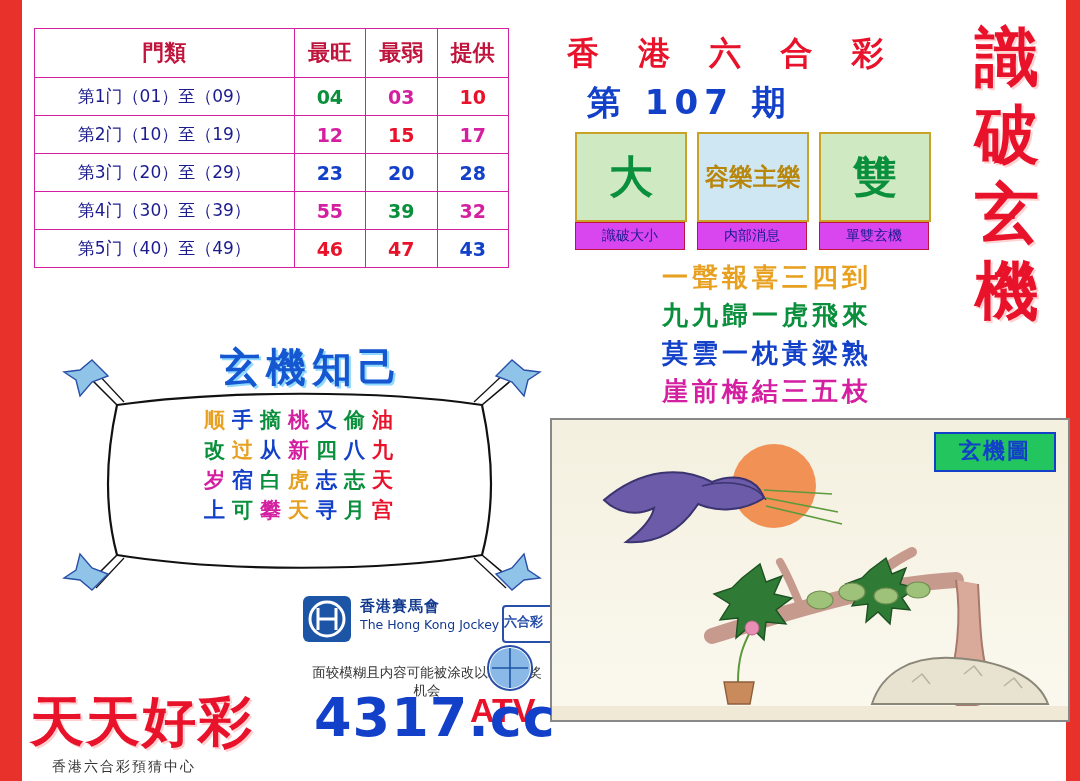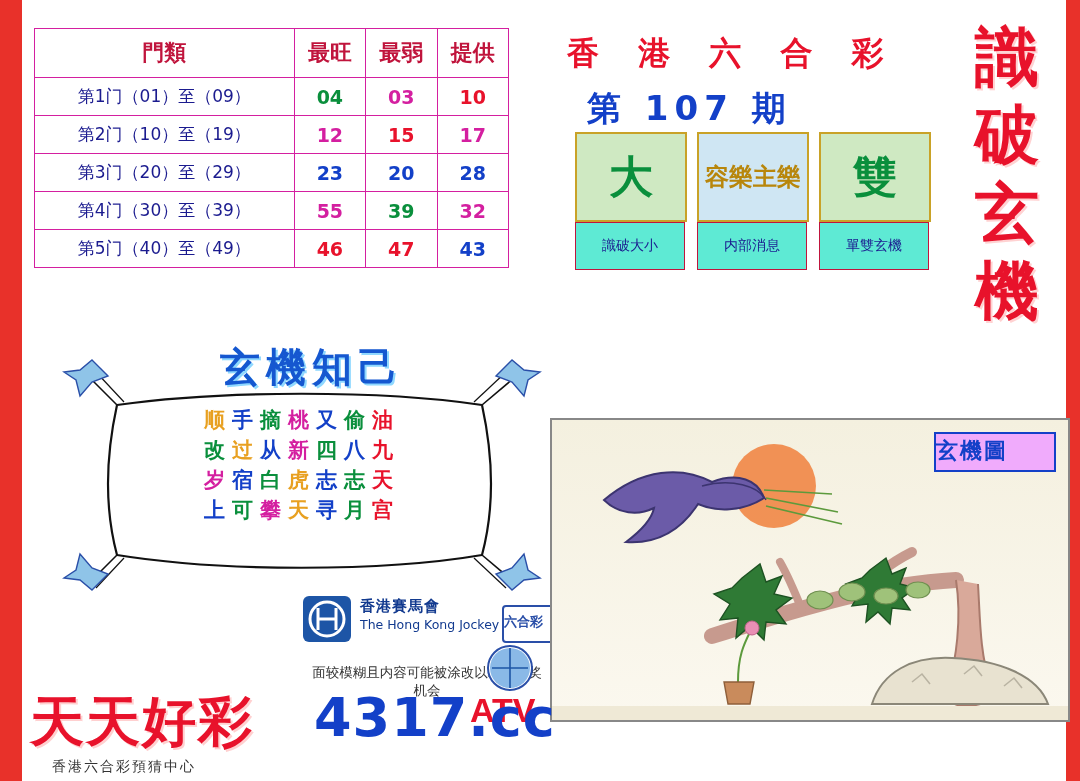--- a/index.html
+++ b/index.html
@@ -63,54 +63,54 @@
   .atv{position:absolute;left:440px;top:640px;width:110px;height:90px;}
 
   
   .hdr-title{position:absolute;left:545px;top:32px;width:380px;height:42px;}
   .hdr-title span{
     font-size:32px;font-weight:bold;color:#e8122b;
     letter-spacing:14px;
     font-family:"DejaVu Sans","Liberation Sans",sans-serif;
   }
   .issue{
-    position:absolute;left:565px;top:86px;width:330px;height:44px;
+    position:absolute;left:565px;top:80px;width:330px;height:44px;
     font-size:34px;font-weight:bold;color:#1340c8;letter-spacing:6px;
   }
   .bigtitle{
     position:absolute;left:925px;top:18px;width:120px;height:390px;
     font-size:64px;font-weight:bold;color:#e8122b;
     line-height:78px;text-align:center;
     text-shadow:2px 2px 0 #ffd2d2;
   }
 
   
   .boxrow{position:absolute;left:553px;top:132px;width:370px;height:118px;}
   .bx{position:absolute;width:108px;height:86px;border:2px solid #c9a227;}
   .bx1{left:0;top:0;background:#cfe9c2;}
   .bx2{left:122px;top:0;background:#cfe6f3;}
   .bx3{left:244px;top:0;background:#cfe9c2;}
-  .bxcap{position:absolute;top:90px;width:108px;text-align:center;font-size:14px;color:#1b1b8f;border:1.5px solid #c0143c;background:#5eead4;padding:14px 0;}
+  .bxcap{position:absolute;top:90px;width:108px;text-align:center;font-size:14px;color:#1b1b8f;border:1.5px solid #c0143c;background:#d946ef;padding:4px 0;}
   .bxcap1{left:0;}.bxcap2{left:122px;}.bxcap3{left:244px;}
   .bxglyph{width:100%;height:100%;display:flex;align-items:center;justify-content:center;font-size:44px;font-weight:bold;}
   .bx2 .c1{font-size:24px;font-weight:bold;color:#b8860b;line-height:24px;text-align:center;}
 
   
   .verses{position:absolute;left:560px;top:258px;width:370px;}
   .verses .v{font-size:26px;letter-spacing:4px;text-align:center;line-height:38px;font-weight:bold;}
 
   
   .pic{
     position:absolute;left:528px;top:418px;width:516px;height:300px;
     border:2px solid #888;background:#f7f3e8;overflow:hidden;
   }
   .piclabel{
     position:absolute;right:12px;top:12px;width:118px;height:36px;
-    border:2px solid #1340c8;background:#f0abfc;
-    color:#1340c8;font-size:22px;font-weight:bold;line-height:34px;letter-spacing:2px;
+    border:2px solid #1340c8;background:#22c55e;
+    color:#1340c8;font-size:22px;font-weight:bold;text-align:center;line-height:34px;letter-spacing:2px;
   }
 
   
   .banner{
     position:absolute;left:22px;top:686px;width:1044px;height:62px;
   }
   .banner .t1{
     position:absolute;left:8px;top:0;font-size:54px;font-weight:bold;color:#e8122b;letter-spacing:2px;
     text-shadow:2px 2px 0 #ffd0d0;
   }
@@ -247,20 +247,26 @@
         </div>
       </div>
       <div class="bxcap bxcap2">内部消息</div>
 
       <div class="bx bx3">
         <div class="bxglyph" style="color:#0a8f3c">雙</div>
       </div>
       <div class="bxcap bxcap3">單雙玄機</div>
     </div>
 
+    <div class="verses" id="verses">
+        <div class="v" style="color: rgb(232, 160, 32);">一聲報喜三四到</div>
+        <div class="v" style="color: rgb(10, 143, 60);">九九歸一虎飛來</div>
+        <div class="v" style="color: rgb(19, 64, 200);">莫雲一枕黃梁熟</div>
+        <div class="v" style="color: rgb(212, 31, 160);">崖前梅結三五枝</div>
+      </div>
 
     <div class="pic">
       <svg width="516" height="300" viewBox="0 0 516 300">
         <defs>
           <linearGradient id="sky" x1="0" y1="0" x2="0" y2="1">
             <stop offset="0%" stop-color="#f4f0df"></stop>
             <stop offset="100%" stop-color="#fbf8ef"></stop>
           </linearGradient>
         </defs>
         <rect x="0" y="0" width="516" height="300" fill="url(#sky)"></rect>

